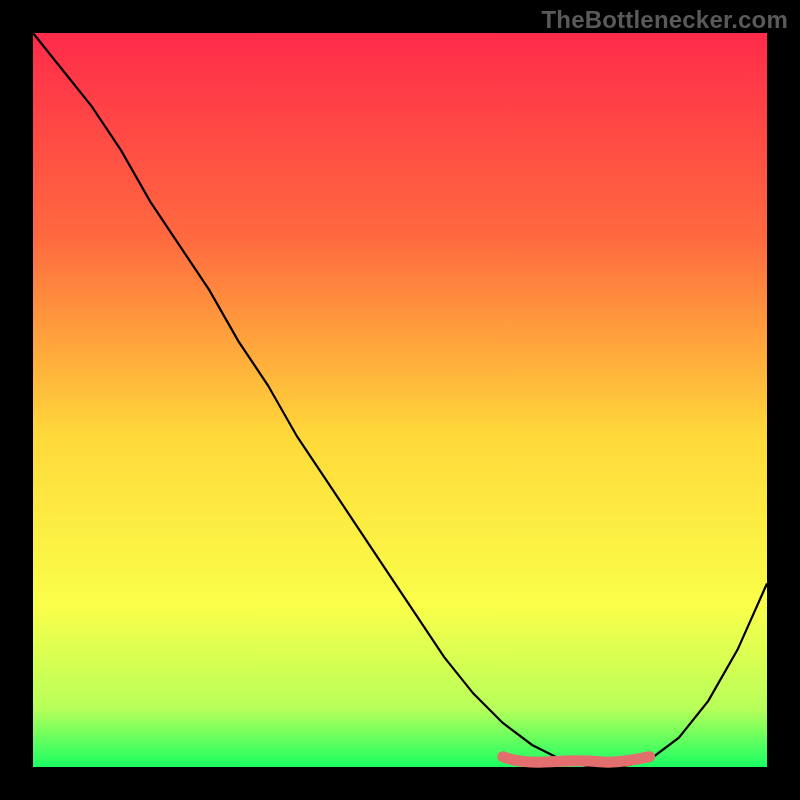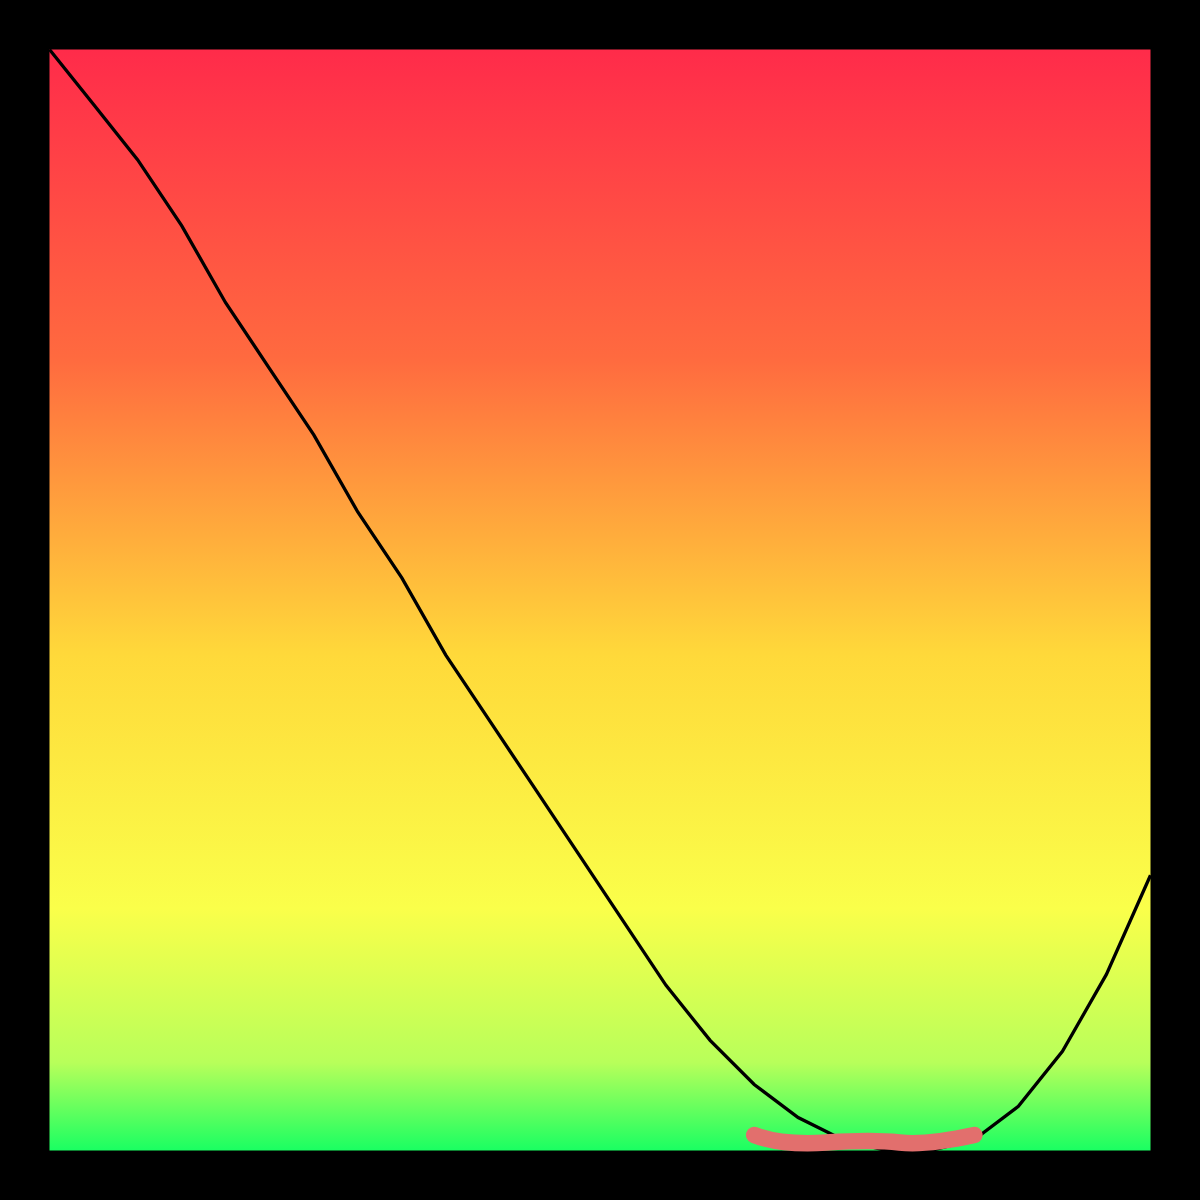--- a/index.html
+++ b/index.html
@@ -32,20 +32,21 @@
     top: 0;
     left: 0;
     width: 800px;
     height: 800px;
   }
 </style>
 </head>
 <body>
 
 <div class="container">
+  <div class="watermark">TheBottlenecker.com</div>
   <svg class="chart-svg" viewBox="0 0 800 800">
     <defs>
       <linearGradient id="bg-grad" x1="0" y1="0" x2="0" y2="1">
         <stop id="g0" offset="0%" stop-color="#ff2b4a"></stop>
         <stop id="g1" offset="28%" stop-color="#ff6a3f"></stop>
         <stop id="g2" offset="55%" stop-color="#ffd93a"></stop>
         <stop id="g3" offset="78%" stop-color="#faff4a"></stop>
         <stop id="g4" offset="92%" stop-color="#b8ff5a"></stop>
         <stop id="g5" offset="100%" stop-color="#1aff62"></stop>
       </linearGradient>

